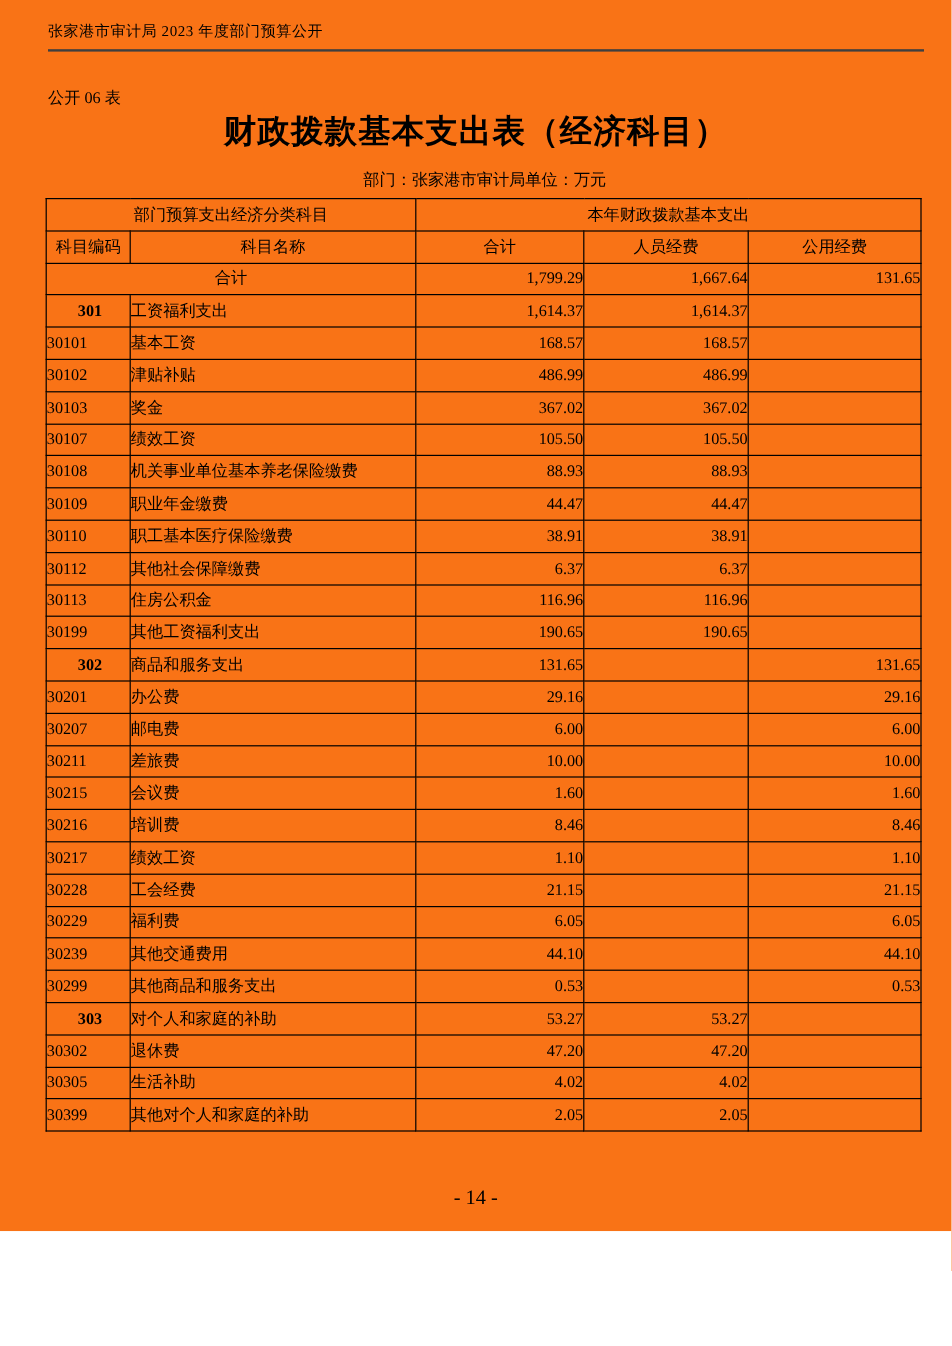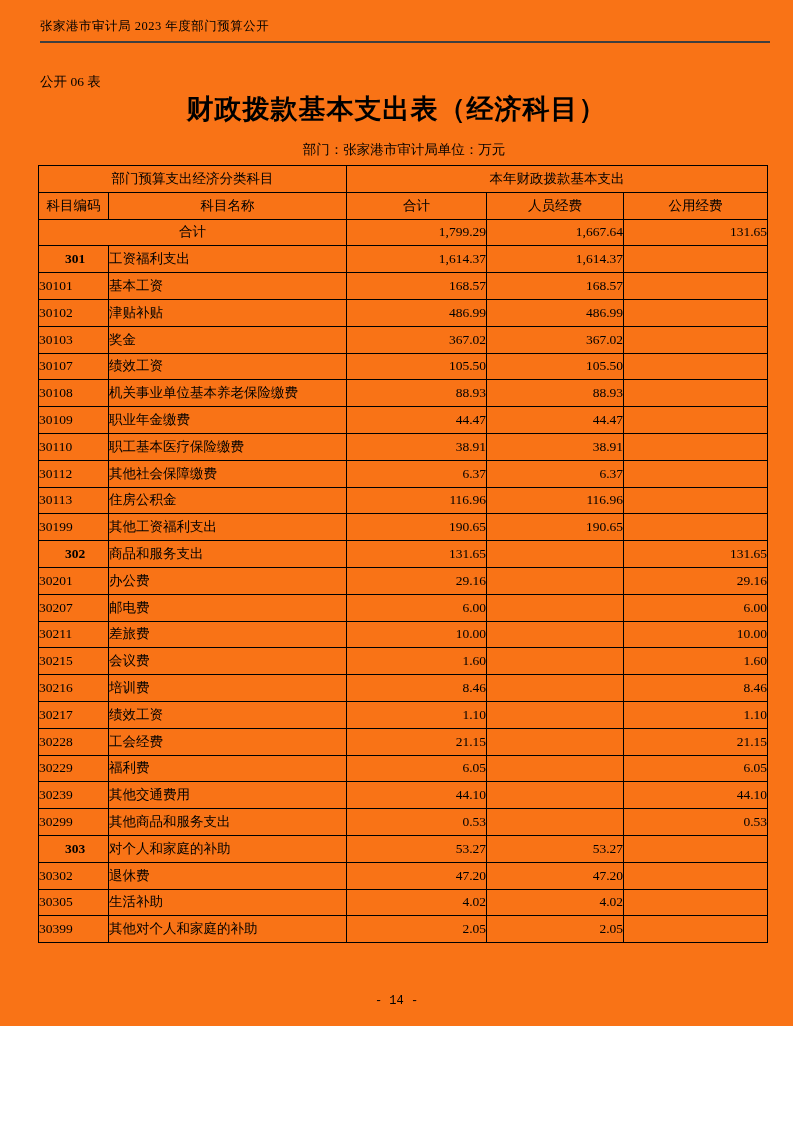--- a/index.html
+++ b/index.html
@@ -59,22 +59,21 @@
   .cell-code.top { text-align: center; padding-left: 3px; font-weight: bold; }
   .cell-name { text-align: left; padding-left: 6px; }
   .cell-name.grand { text-align: center; padding-left: 0; }
   .cell-num { text-align: right; padding-right: 4px; }
   .doc-footer {
     position: absolute;
     bottom: 18px;
     left: 0;
     width: 100%;
     text-align: center;
-    font-size: 12px;
-    font-family: Liberation Mono, monospace;
+    font-size: 17px;
   }
 </style>
 </head>
 <body>
 
 <div class="page">
 
   <div class="doc-header">
     <span>张家港市审计局 2023 年度部门预算公开</span>
   </div>

